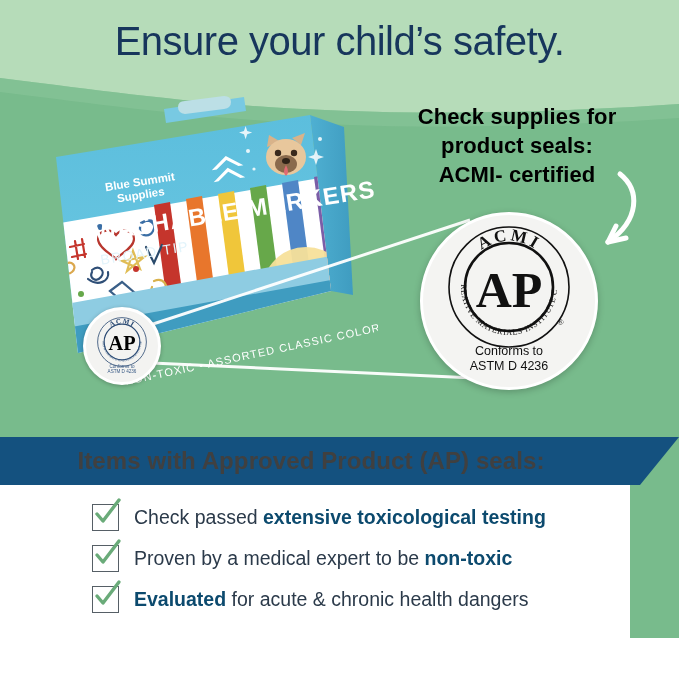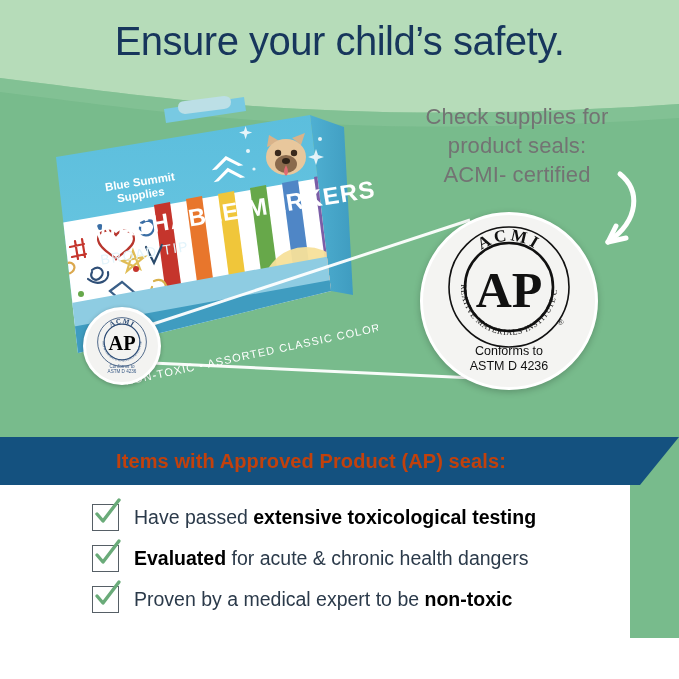--- a/index.html
+++ b/index.html
@@ -24,22 +24,22 @@
     text-align:center;
     font-size:40px;line-height:1.15;
     font-weight:400;
     color:#17365c;
     letter-spacing:-.5px;
   }
 
   
   .callout{
     position:absolute;left:372px;top:102px;width:290px;
-    text-align:center;color:#737373;
-    font-size:22px;line-height:1.32;font-weight:400;
+    text-align:center;color:#000000;
+    font-size:22px;line-height:1.32;font-weight:700;
     letter-spacing:.1px;
   }
 
   
   .arrow{position:absolute;left:548px;top:168px;width:110px;height:92px;}
 
   
   .leaders{position:absolute;left:0;top:200px;width:679px;height:240px;}
 
   
@@ -74,30 +74,30 @@
   }
 
   
   .banner{
     position:absolute;left:0;top:437px;width:679px;height:48px;
   }
   .banner .shape{position:absolute;inset:0;}
   .banner .txt{
     position:absolute;left:0;top:0;width:622px;height:48px;
     display:flex;align-items:center;justify-content:center;
-    color:#c2410c;font-size:20px;font-weight:700;letter-spacing:.1px;
+    color:#404040;font-size:24px;font-weight:700;letter-spacing:.1px;
   }
 
   
   .checklist{position:absolute;left:92px;top:497px;width:520px;}
   .ck-row{display:flex;align-items:center;height:40px;margin-bottom:1px;}
   .ck-box{position:relative;width:27px;height:27px;flex:0 0 27px;border:1.6px solid #565f66;background:#fff;box-sizing:border-box;}
   .ck-box svg{position:absolute;left:-3px;top:-9px;width:34px;height:34px;}
   .ck-label{margin-left:15px;font-size:19.5px;color:#2b3a4a;white-space:nowrap;}
-  .ck-label b{font-weight:700;color:#000000;}
+  .ck-label b{font-weight:700;color:#0c4a6e;}
 </style>
 </head>
 <body>
 
 <div class="stage">
 
   <div class="bg-mint"></div>
 
   <div class="bg-green">
     <svg width="679" height="440" viewBox="0 0 679 440">
@@ -296,42 +296,42 @@
 
   <div class="checklist">
 
     <div class="ck-row">
       <span class="ck-box">
         <svg viewBox="0 0 34 34">
             <path d="M7,18 L13,25 L29,4" stroke="#6aab79" stroke-width="3.4" fill="none" stroke-linecap="round" stroke-linejoin="round"></path>
           </svg>
       </span>
       <span class="ck-label">
-        <span>Have passed </span><b>extensive toxicological testing</b><span></span>
+        <span>Check passed </span><b>extensive toxicological testing</b><span></span>
       </span>
     </div>
 
     <div class="ck-row">
       <span class="ck-box">
         <svg viewBox="0 0 34 34">
             <path d="M7,18 L13,25 L29,4" stroke="#6aab79" stroke-width="3.4" fill="none" stroke-linecap="round" stroke-linejoin="round"></path>
           </svg>
       </span>
       <span class="ck-label">
-        <span></span><b>Evaluated</b><span> for acute &amp; chronic health dangers</span>
+        <span>Proven by a medical expert to be </span><b>non-toxic</b><span></span>
       </span>
     </div>
 
     <div class="ck-row">
       <span class="ck-box">
         <svg viewBox="0 0 34 34">
             <path d="M7,18 L13,25 L29,4" stroke="#6aab79" stroke-width="3.4" fill="none" stroke-linecap="round" stroke-linejoin="round"></path>
           </svg>
       </span>
       <span class="ck-label">
-        <span>Proven by a medical expert to be </span><b>non-toxic</b><span></span>
+        <span></span><b>Evaluated</b><span> for acute &amp; chronic health dangers</span>
       </span>
     </div>
 
 
   </div>
 
 </div>
 
 </body></html>

